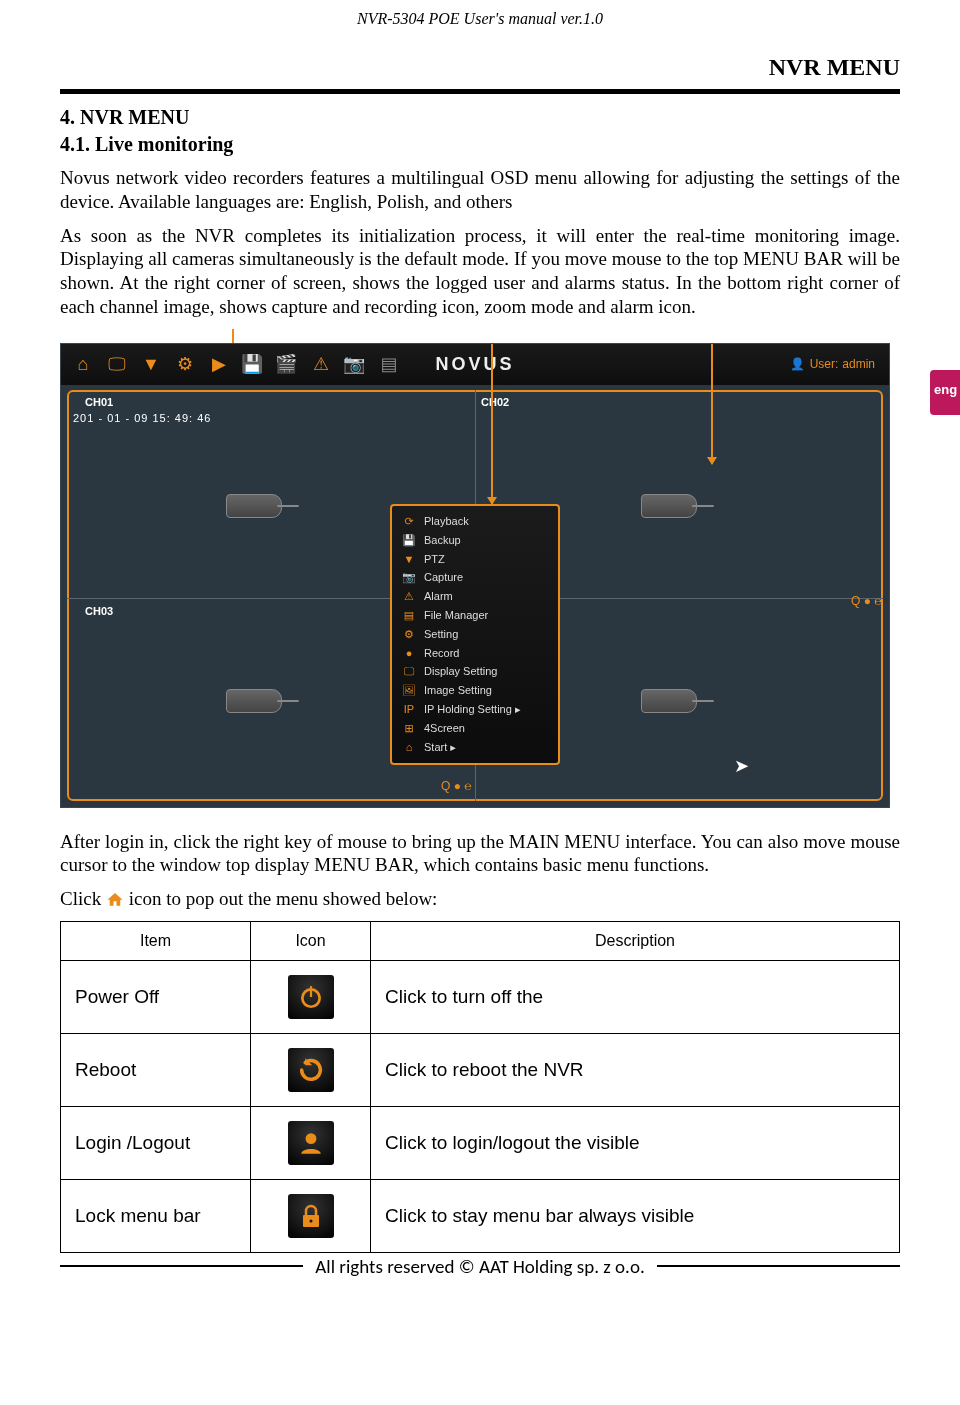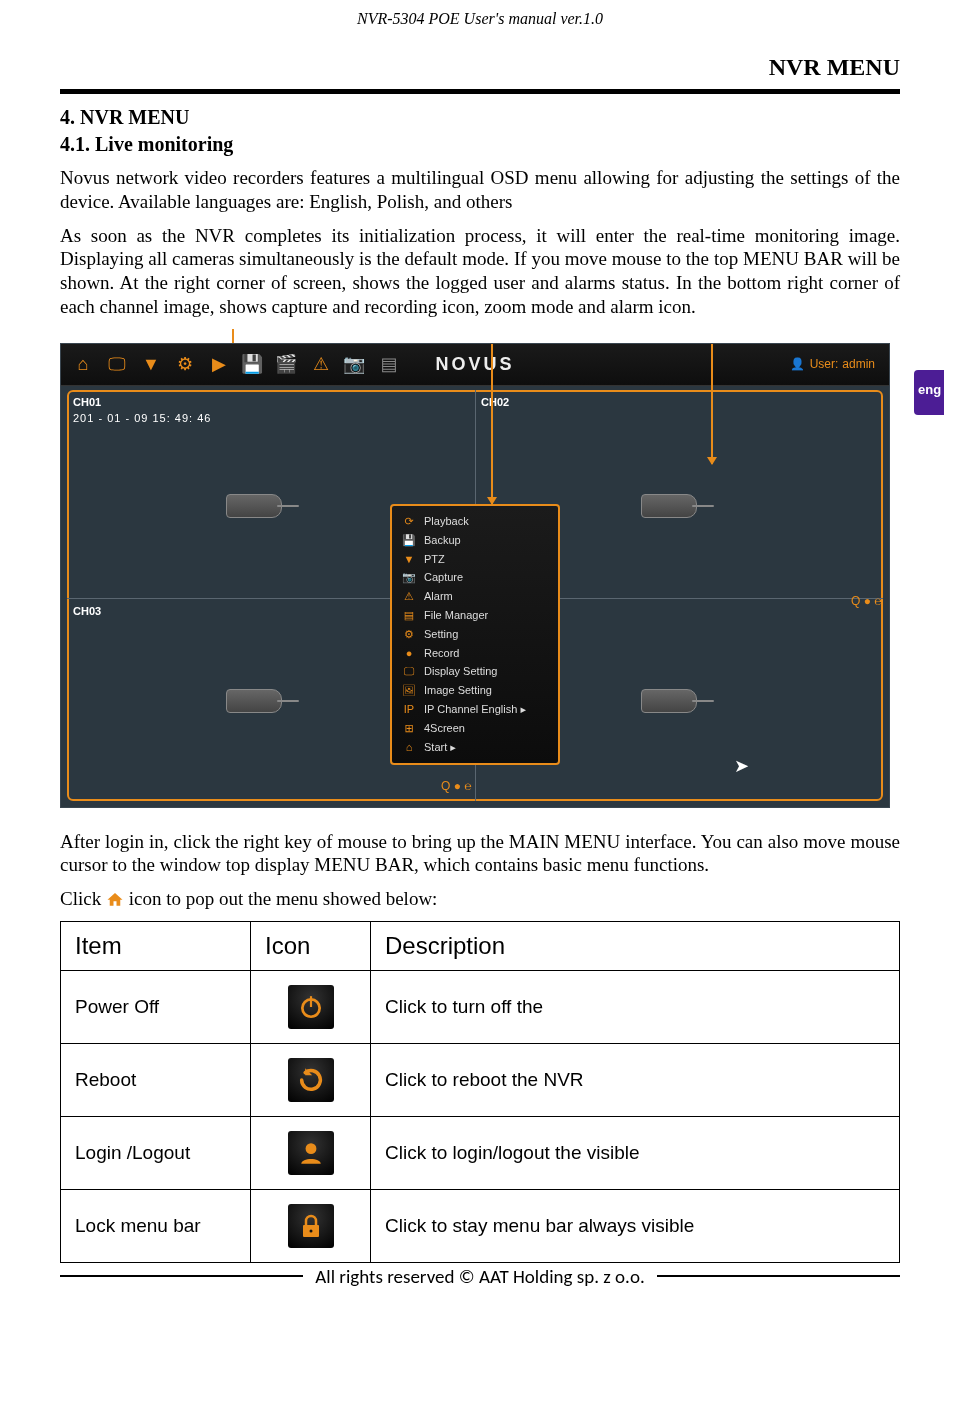--- a/index.html
+++ b/index.html
@@ -33,23 +33,23 @@
     border-top: 4px solid #000;
     height: 2px;
     border-bottom: 1px solid #000;
     margin-bottom: 12px;
   }
   h4.sec { font-size: 20px; font-weight: bold; margin: 8px 0 4px 0; }
   h4.sub { font-size: 20px; font-weight: bold; margin: 4px 0 10px 0; }
   p.body { font-size: 19px; line-height: 1.25; margin: 0 0 10px 0; text-align: justify; }
   .lang-tab {
     position: absolute;
-    right: 16px;
+    right: 0;
     top: 370px;
-    background: #4c1d95;
+    background: #be185d;
     color: #fff;
     font-family: Arial, sans-serif;
     font-size: 13px;
     padding: 12px 4px 18px 4px;
     border-radius: 4px 0 0 4px;
     font-weight: bold;
     width: 30px;
     text-align: center;
   }
   .labels-row {
@@ -93,21 +93,21 @@
   }
   .menubar .user { color:#e98c1a; font-family:Arial,sans-serif; font-size:12px; padding-right:14px; display:flex; align-items:center; gap:4px; }
   .video-frame {
     position: absolute;
     top: 46px; left: 6px; right: 6px; bottom: 6px;
     border: 2px solid #e98c1a;
     border-radius: 6px;
   }
   .quad-v { position:absolute; top:46px; bottom:6px; left:50%; width:1px; background:#5a6670; }
   .quad-h { position:absolute; left:6px; right:6px; top:50%; height:1px; background:#5a6670; margin-top:23px; }
-  .ch-label { position:absolute; color:#fff; font-family:Arial,sans-serif; font-size:11px; font-weight:bold; }
+  .ch-label { position:absolute; color:#fff; font-family:Arial,sans-serif; font-size:11px; font-weight:bold;margin-left:12px; }
   .ch01 { top:52px; left:12px; }
   .ch02 { top:52px; left:50%; margin-left:6px; }
   .ch03 { top:50%; margin-top:30px; left:12px; }
   .ts { position:absolute; top:68px; left:12px; color:#fff; font-family:Arial,sans-serif; font-size:11px; letter-spacing:1px; }
   .cam-icon {
     position:absolute; width:56px; height:24px; border:1px solid #888; border-radius:4px 10px 10px 4px;
     background:linear-gradient(#666,#444);
   }
   .cam-icon::after {
     content:""; position:absolute; right:-18px; top:10px; width:22px; height:2px; background:#888; border-radius:2px;
@@ -156,22 +156,22 @@
     margin-top: 4px;
   }
   table.desc-table th, table.desc-table td {
     border: 1px solid #000;
     padding: 10px 14px;
     text-align: left;
     vertical-align: middle;
   }
   table.desc-table th {
     font-weight: normal;
-    text-align: left;
-    font-size: 24px;
+    text-align: center;
+    font-size: 16px;
   }
   table.desc-table th:nth-child(1){ width:190px; }
   table.desc-table th:nth-child(2){ width:120px; }
   .icon-cell {
     text-align:center; padding:0;
   }
   .icon-box {
     width:46px; height:44px; margin:4px auto;
     background: radial-gradient(circle at 50% 30%, #333, #000);
     border-radius:3px;
@@ -284,21 +284,21 @@
           <div class="mi">
             <span class="mi-icon">🖵</span>
             <span>Display Setting</span>
           </div>
           <div class="mi">
             <span class="mi-icon">🖼</span>
             <span>Image Setting</span>
           </div>
           <div class="mi">
             <span class="mi-icon">IP</span>
-            <span>IP Channel English   ▸</span>
+            <span>IP Holding Setting   ▸</span>
           </div>
           <div class="mi">
             <span class="mi-icon">⊞</span>
             <span>4Screen</span>
           </div>
           <div class="mi">
             <span class="mi-icon">⌂</span>
             <span>Start                          ▸</span>
           </div>
         </div>

